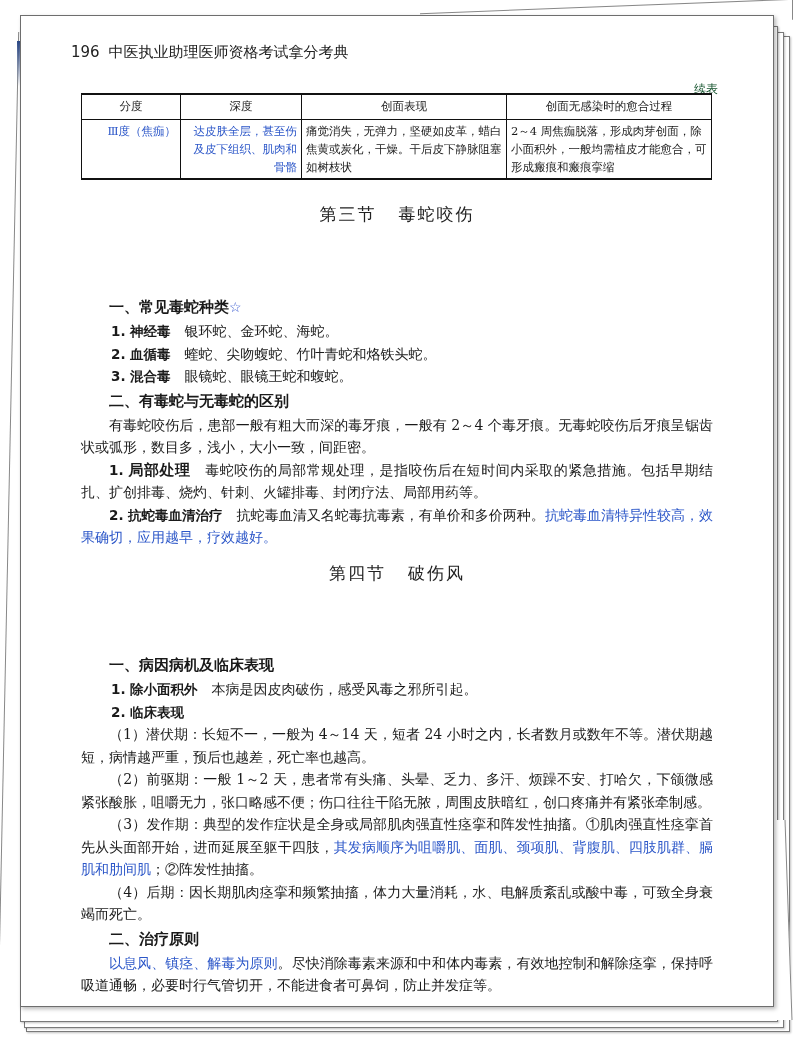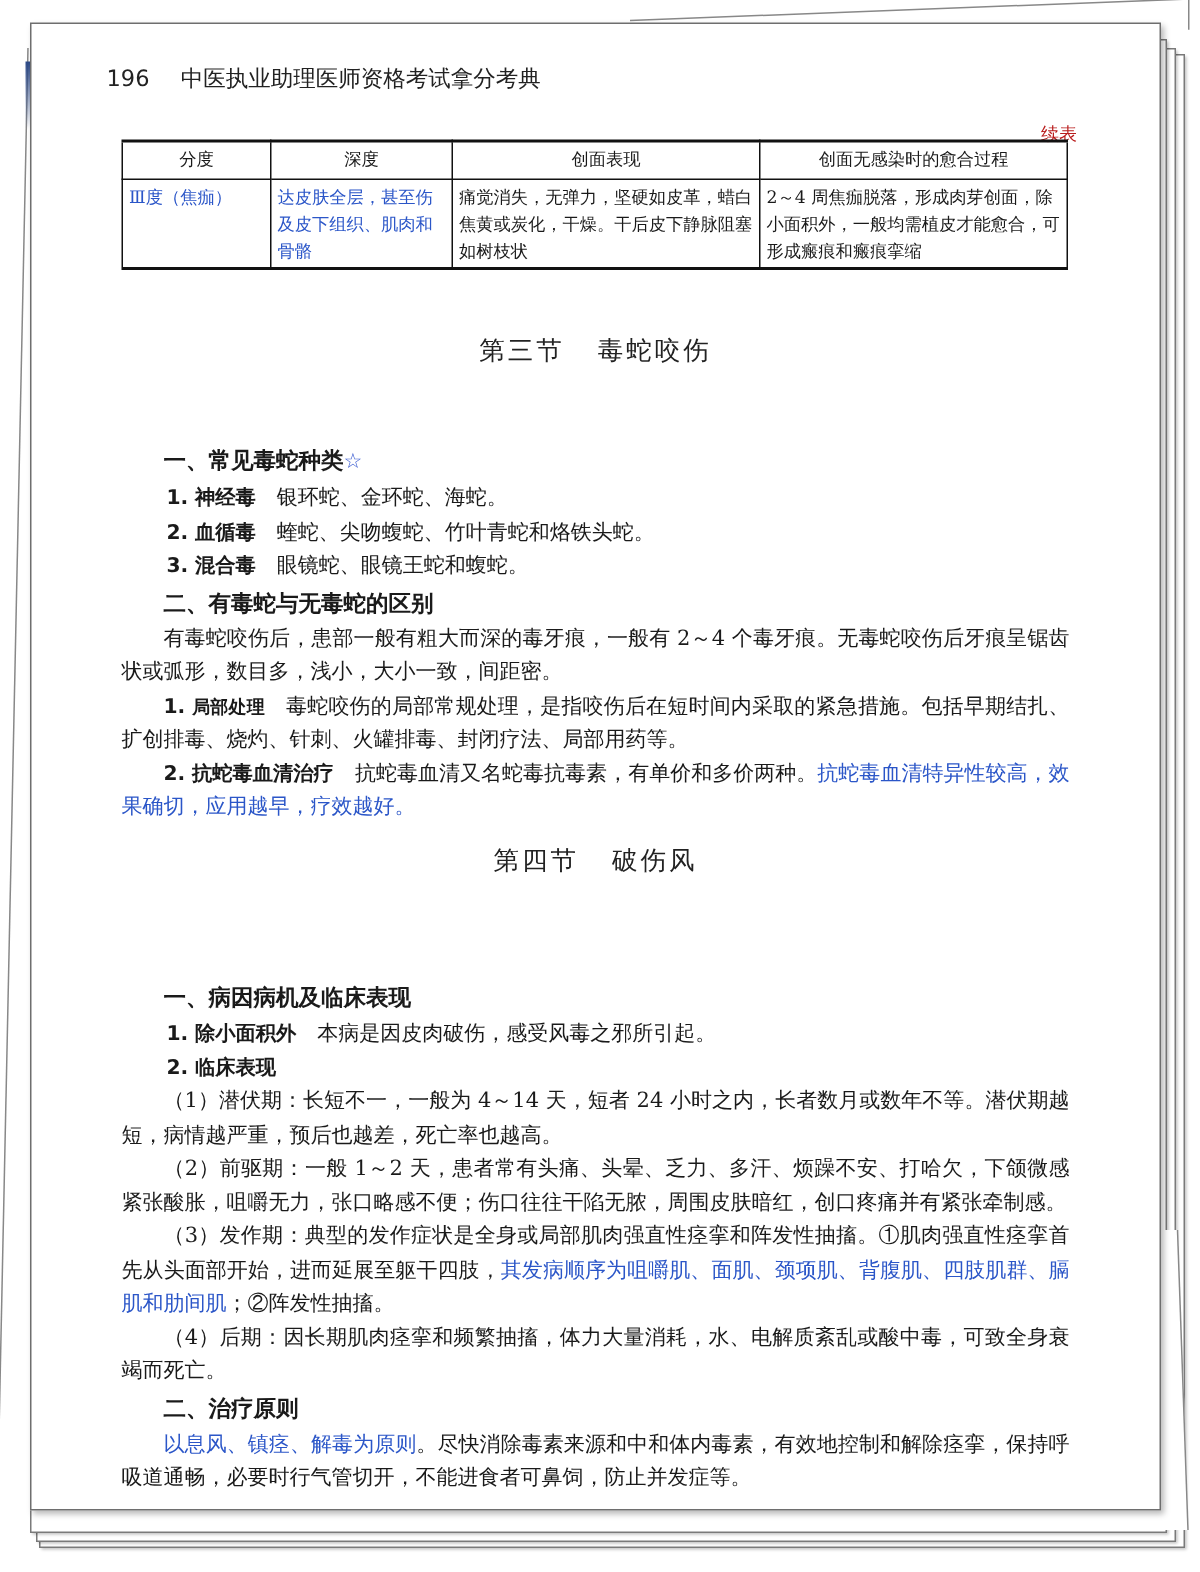--- a/index.html
+++ b/index.html
@@ -37,39 +37,39 @@
   .page {
     position: absolute; left: 20px; top: 15px; width: 752px; height: 990px;
     background: #fff; border: 1px solid #6e6e6e;
     box-shadow: 2px 2px 4px rgba(0,0,0,0.28);
   }
   .header {
     position: absolute; left: 50px; top: 27px;
     font-family: "DejaVu Sans", "Liberation Sans", sans-serif;
     font-size: 15px; color: #222;
   }
-  .header .pnum { margin-right: 16px; }
+  .header .pnum { margin-right: 4px; }
   .cont {
     position: absolute; right: 55px; top: 65px;
-    font-size: 12px; color: #b91c1c;
+    font-size: 12px; color: #14532d;
     font-family: "DejaVu Sans", "Liberation Sans", sans-serif;
   }
   table.burn {
     position: absolute; left: 60px; top: 77px; width: 631px;
     border-collapse: collapse; font-size: 11.5px;
     border-top: 2px solid #111; border-bottom: 2px solid #111;
   }
   table.burn th, table.burn td {
     border-left: 1px solid #111; border-right: 1px solid #111;
     padding: 2px 4px; vertical-align: top; line-height: 18px;
   }
   table.burn th { border-bottom: 1px solid #111; font-weight: normal; text-align: center;
     font-family: "DejaVu Sans", "Liberation Sans", sans-serif; height: 20px; }
   table.burn th:first-child, table.burn td:first-child { border-left: 1px solid #111; }
-  .blue { color: #2b56c8; }
+  .blue { color: #2b56c8; text-align: right; }
   .section-title {
     position: absolute; left: 0; width: 100%; text-align: center;
     font-size: 17px; letter-spacing: 2px; color: #222;
   }
   .section-title .gap { display: inline-block; width: 22px; }
   .content { position: absolute; left: 60px; width: 632px; font-size: 14px; line-height: 22.5px; margin-top: 48px; }
   .h2 { font-weight: bold; font-size: 15px; margin: 0; padding-left: 28px; line-height: 26px; }
   .star { color: #3a5bd0; font-weight: normal; font-size: 14px; }
   .item { margin: 0; padding-left: 30px; }
   .item b { font-family: "DejaVu Sans", "Liberation Sans", sans-serif; font-size: 13.5px; }
@@ -108,32 +108,32 @@
     <tbody>
       <tr>
         <td class="blue">Ⅲ度（焦痂）</td>
         <td class="blue">达皮肤全层，甚至伤及皮下组织、肌肉和骨骼</td>
         <td>痛觉消失，无弹力，坚硬如皮革，蜡白焦黄或炭化，干燥。干后皮下静脉阻塞如树枝状</td>
         <td>2～4 周焦痂脱落，形成肉芽创面，除小面积外，一般均需植皮才能愈合，可形成瘢痕和瘢痕挛缩</td>
       </tr>
     </tbody>
   </table>
 
-  <div class="section-title" style="top:206px">
+  <div class="section-title" style="top:187px">
     <span>第三节</span><span class="gap"></span><span>毒蛇咬伤</span>
   </div>
 
   <div class="content" style="top:230px">
     <p class="h2"><span>一、常见毒蛇种类</span><span class="star">☆</span></p>
     <p class="item"><b>1.</b> <b>神经毒</b><span class="sp"></span><span>银环蛇、金环蛇、海蛇。</span></p>
     <p class="item"><b>2.</b> <b>血循毒</b><span class="sp"></span><span>蝰蛇、尖吻蝮蛇、竹叶青蛇和烙铁头蛇。</span></p>
     <p class="item"><b>3.</b> <b>混合毒</b><span class="sp"></span><span>眼镜蛇、眼镜王蛇和蝮蛇。</span></p>
     <p class="h2">二、有毒蛇与无毒蛇的区别</p>
     <p class="para">有毒蛇咬伤后，患部一般有粗大而深的毒牙痕，一般有 2～4 个毒牙痕。无毒蛇咬伤后牙痕呈锯齿状或弧形，数目多，浅小，大小一致，间距密。</p>
-    <p class="para"><b style="font-family:'DejaVu Sans',sans-serif;font-size:13.5px">1.</b> <b style="font-family:Liberation Serif, serif;font-size:12px">局部处理</b><span class="sp"></span><span>毒蛇咬伤的局部常规处理，是指咬伤后在短时间内采取的紧急措施。包括早期结扎、扩创排毒、烧灼、针刺、火罐排毒、封闭疗法、局部用药等。</span></p>
+    <p class="para"><b style="font-family:'DejaVu Sans',sans-serif;font-size:13.5px">1.</b> <b style="font-family:Liberation Serif, serif;font-size:15px">局部处理</b><span class="sp"></span><span>毒蛇咬伤的局部常规处理，是指咬伤后在短时间内采取的紧急措施。包括早期结扎、扩创排毒、烧灼、针刺、火罐排毒、封闭疗法、局部用药等。</span></p>
     <p class="para"><b style="font-family:'DejaVu Sans',sans-serif;font-size:13.5px">2.</b> <b style="font-family:'DejaVu Sans',sans-serif;font-size:13.5px">抗蛇毒血清治疗</b><span class="sp"></span><span>抗蛇毒血清又名蛇毒抗毒素，有单价和多价两种。</span><span class="blue">抗蛇毒血清特异性较高，效果确切，应用越早，疗效越好。</span></p>
   </div>
 
   <div class="section-title" style="top:546px">
     <span>第四节</span><span class="gap"></span><span>破伤风</span>
   </div>
 
   <div class="content" style="top:588px">
     <p class="h2">一、病因病机及临床表现</p>
     <p class="item"><b>1.</b> <b>除小面积外</b><span class="sp"></span><span>本病是因皮肉破伤，感受风毒之邪所引起。</span></p>

